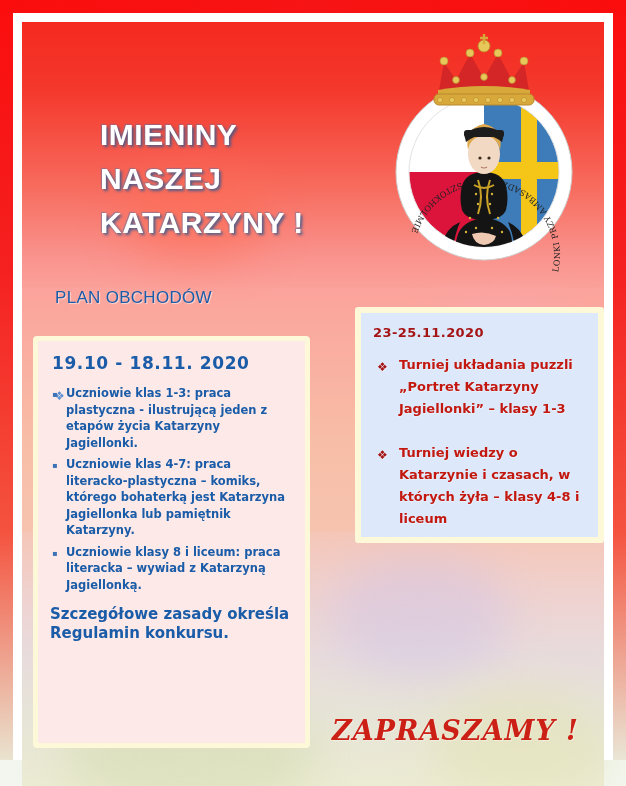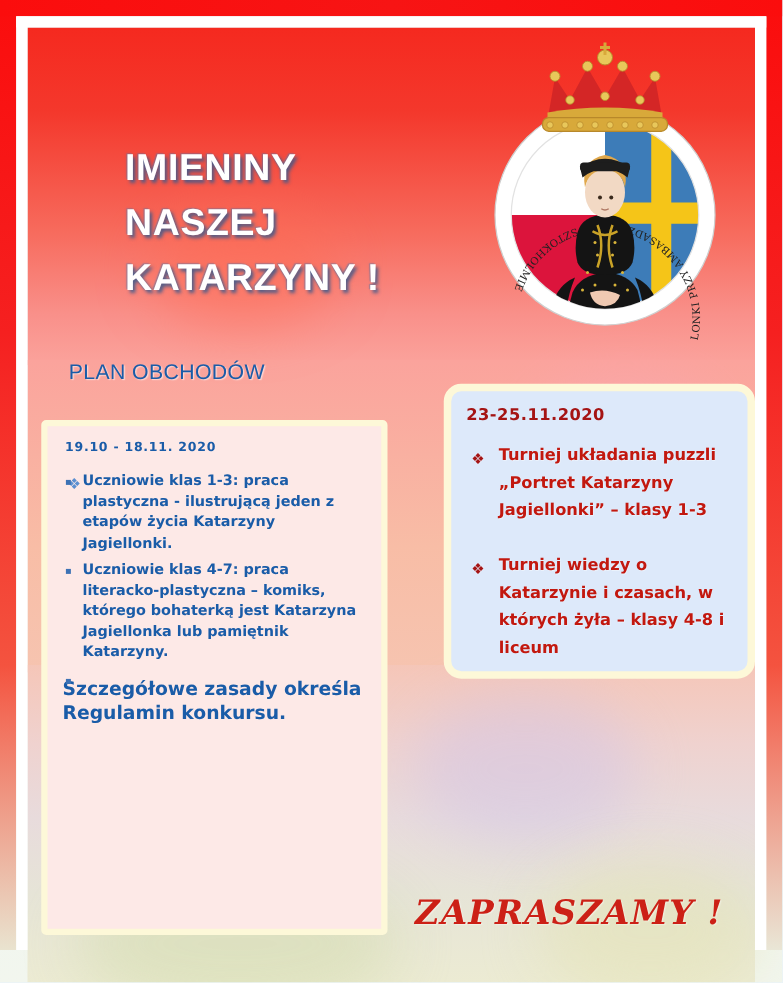--- a/index.html
+++ b/index.html
@@ -82,21 +82,21 @@
   
   .emblem{position:absolute;left:390px;top:22px;width:188px;height:250px;z-index:5;}
 
   
   .boxL{
     position:absolute;left:33px;top:336px;width:277px;height:412px;
     background:#fde9e7;border:5px solid #fdf8d8;border-radius:4px;
     box-sizing:border-box;z-index:5;padding:10px 12px 0 12px;
   }
   .boxL .date{
-    color:#1a5ca8;font-weight:bold;font-size:10px;letter-spacing:.6px;
+    color:#1a5ca8;font-weight:bold;font-size:17px;letter-spacing:.6px;
     margin:2px 0 12px 2px;
   }
   .boxL ul{margin:0;padding:0;list-style:none;}
   .lvl1{
     position:relative;color:#1a5ca8;font-weight:bold;font-size:13.5px;
     line-height:21px;padding-left:26px;margin-bottom:12px;
   }
   .lvl1 .mk{position:absolute;left:4px;top:1px;color:#5b8fd1;font-size:12px;}
   .lvl2{
     position:relative;color:#1a5ca8;font-weight:bold;font-size:11.5px;
@@ -104,21 +104,21 @@
   }
   .lvl2 .mk{position:absolute;left:2px;top:2px;color:#3d72b5;font-size:8px;}
   .note{
     color:#1a5ca8;font-weight:bold;font-size:15px;line-height:19px;
     margin-top:12px;white-space:pre-line;
   }
 
   
   .boxR{
     position:absolute;left:355px;top:307px;width:249px;height:236px;
-    background:#dde9fa;border:6px solid #fdf8d8;border-radius:14px;
+    background:#dde9fa;border:6px solid #fdf8d8;border-radius:3px;
     box-sizing:border-box;z-index:5;padding:10px 10px 0 10px;
   }
   .boxR .date{
     color:#a51414;font-weight:bold;font-size:13px;letter-spacing:.4px;
     margin:2px 0 14px 2px;
   }
   .ritem{
     position:relative;color:#c2180f;font-weight:bold;font-size:13px;
     line-height:22px;padding-left:28px;margin-bottom:22px;
     text-shadow:.5px .5px 0 rgba(255,255,255,.4);
@@ -255,20 +255,21 @@
       <li class="lvl2">
         <span class="mk">▪</span>
         <span>Uczniowie klas 1-3: praca plastyczna -  ilustrującą jeden z etapów życia Katarzyny Jagiellonki.</span>
       </li>
       <li class="lvl2">
         <span class="mk">▪</span>
         <span>Uczniowie klas 4-7: praca literacko-plastyczna – komiks, którego bohaterką jest Katarzyna Jagiellonka lub pamiętnik Katarzyny.</span>
       </li>
       <li class="lvl2">
         <span class="mk">▪</span>
+        <span>Uczniowie klasy 8 i liceum: praca literacka – wywiad z Katarzyną Jagiellonką.</span>
       </li>
     </ul>
     <div class="note">Szczegółowe zasady określa
 Regulamin konkursu.</div>
   </div>
 
   <div class="boxR">
     <div class="date">23-25.11.2020</div>
     <div class="ritem">
       <span class="mk">❖</span>

